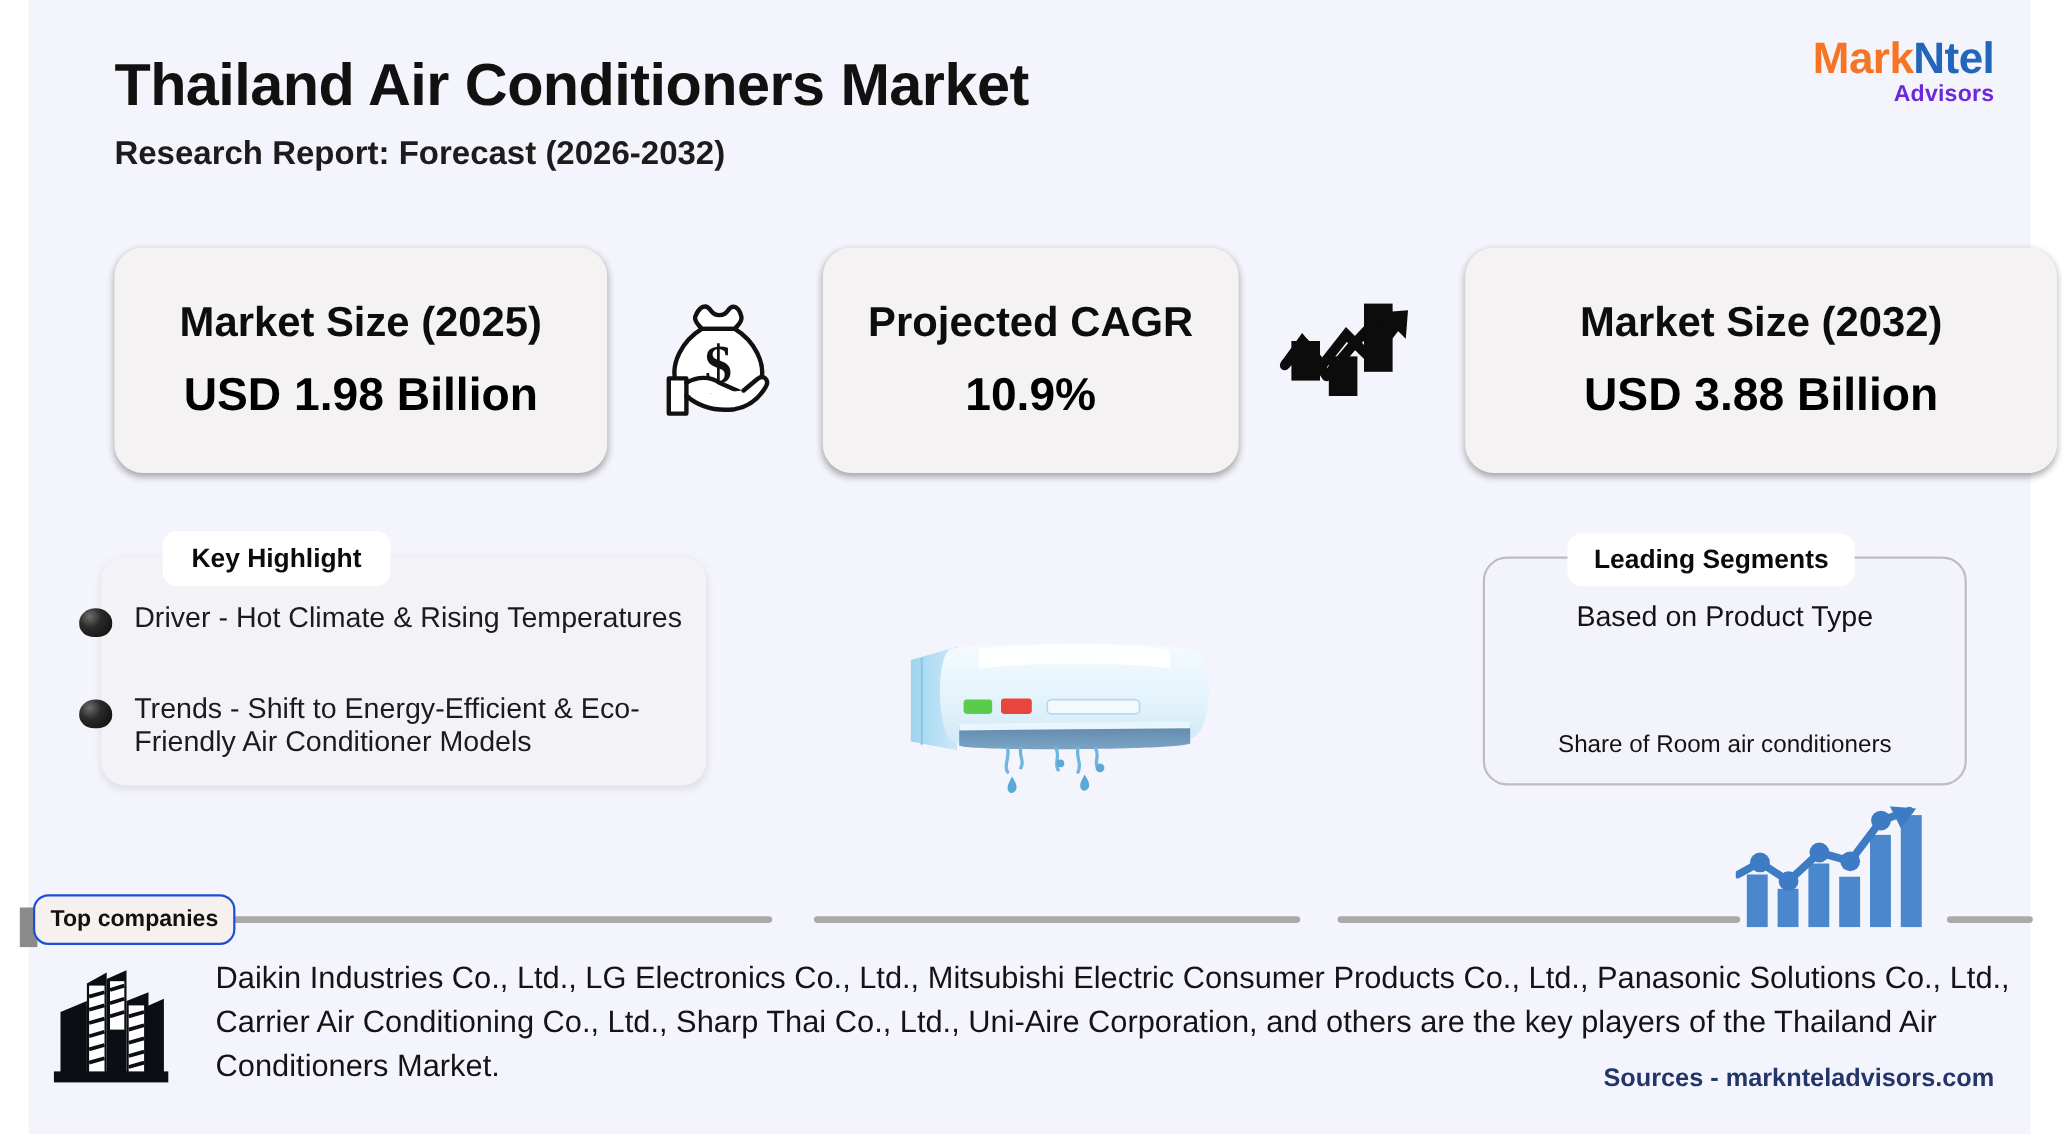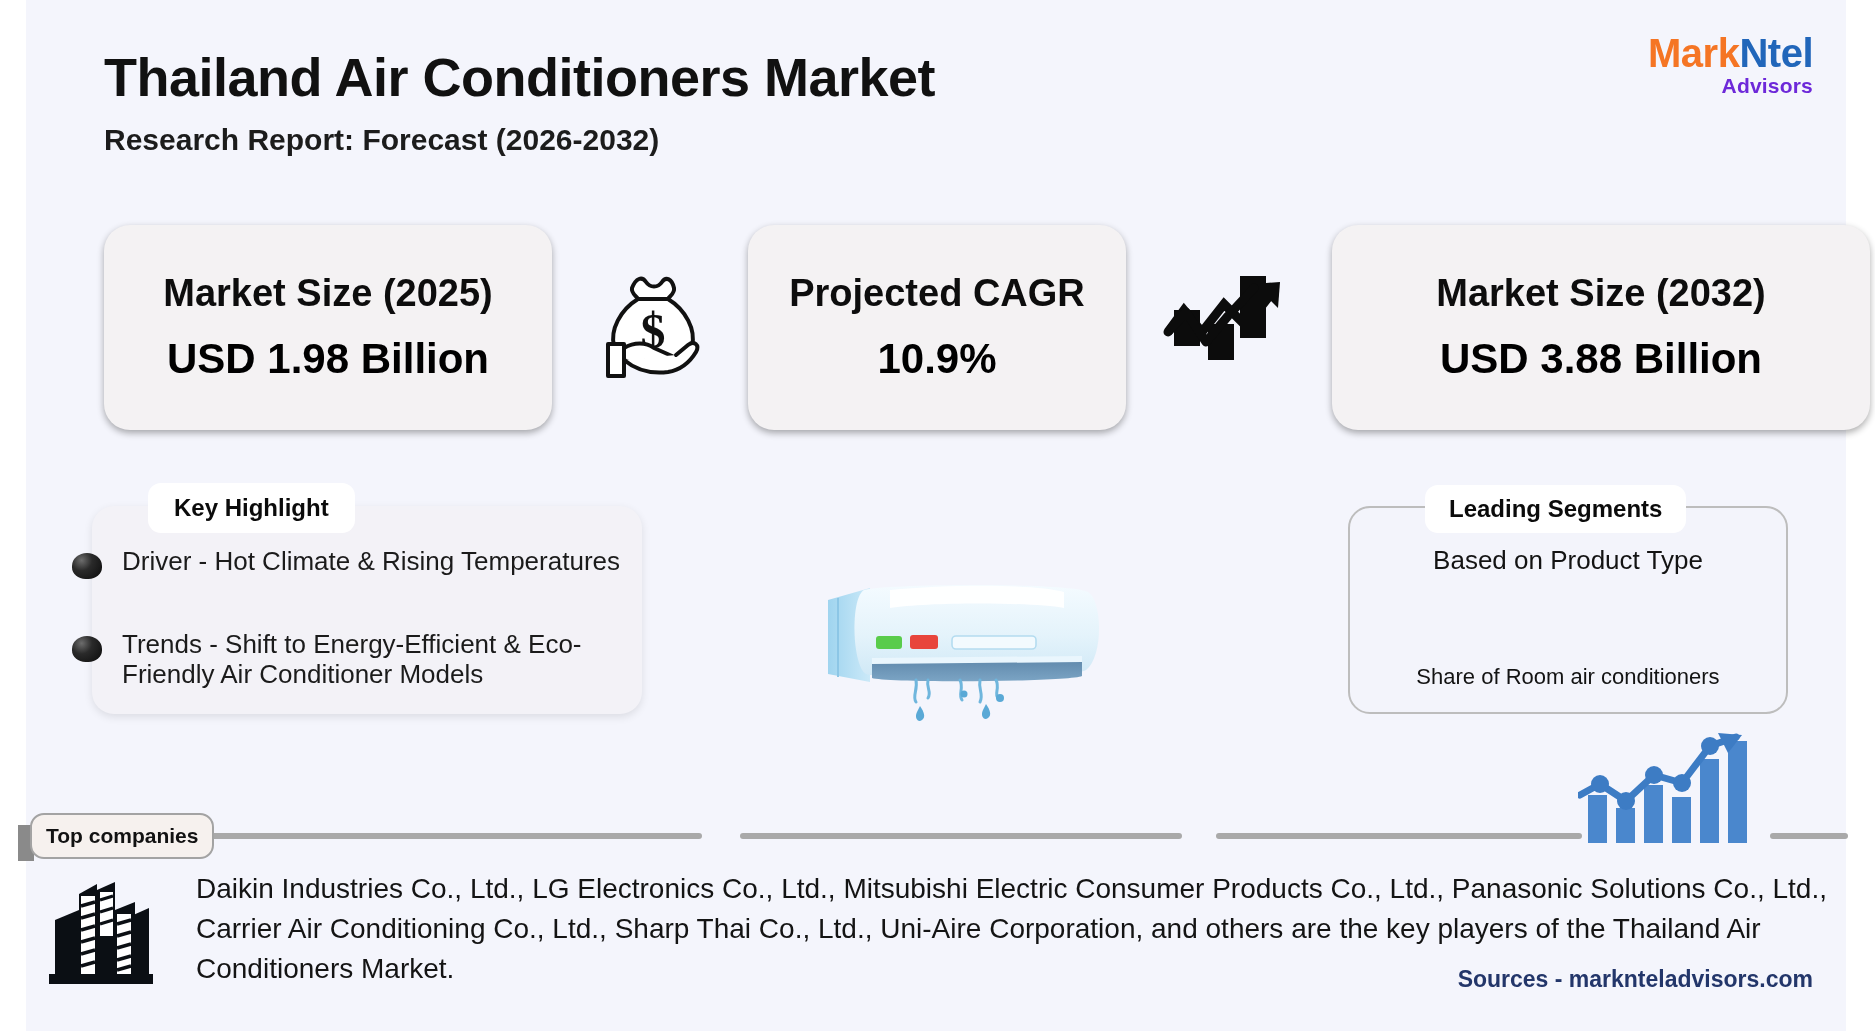--- a/index.html
+++ b/index.html
@@ -124,21 +124,21 @@
     background: #a9a9a9; border-radius: 3px;
   }
   #seg-1 { left: 188px;  width: 514px; }
   #seg-2 { left: 740px;  width: 442px; }
   #seg-3 { left: 1216px; width: 366px; }
   #seg-4 { left: 1770px; width: 78px;  }
 
   #tc-badge {
     position: absolute; left: 30px; top: 813px;
     background: #f6f1ee;
-    border: 2px solid #a3a3a3;
+    border: 2px solid #1d4ed8;
     border-radius: 14px;
     padding: 9px 14px;
     font-size: 21px; font-weight: 700; color: #121212;
     white-space: nowrap;
   }
   #tc-tab {
     position: absolute; left: 18px; top: 825px;
     width: 16px; height: 36px; background: #8a8a8a;
   }
 

